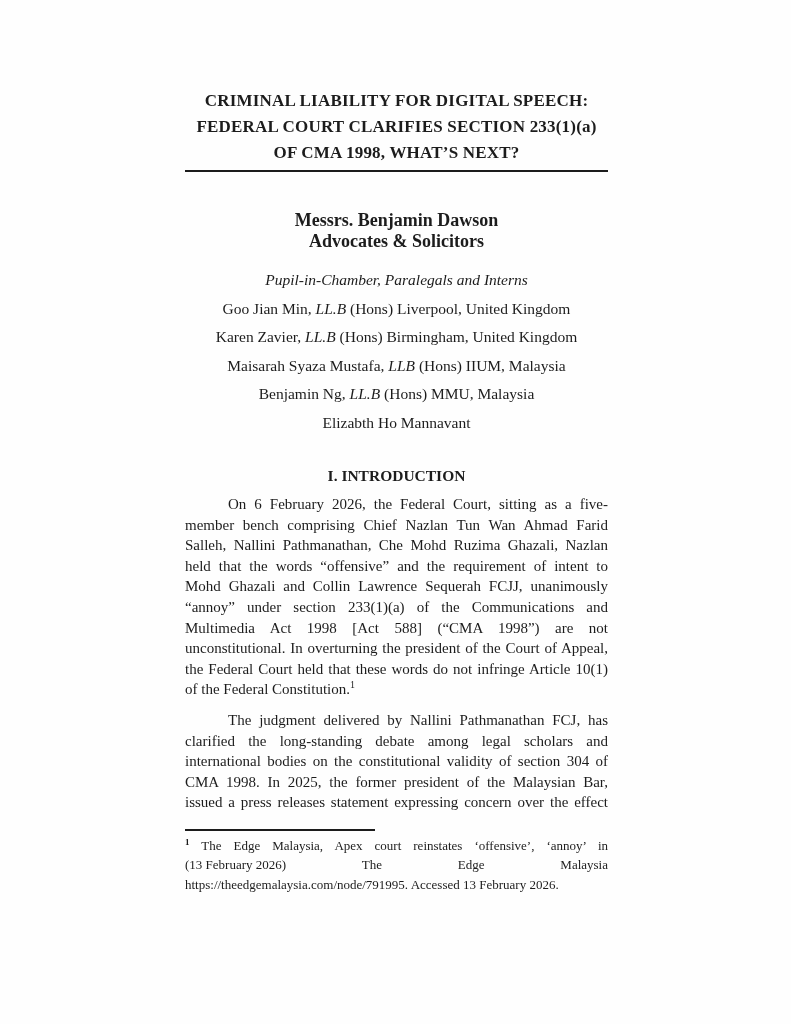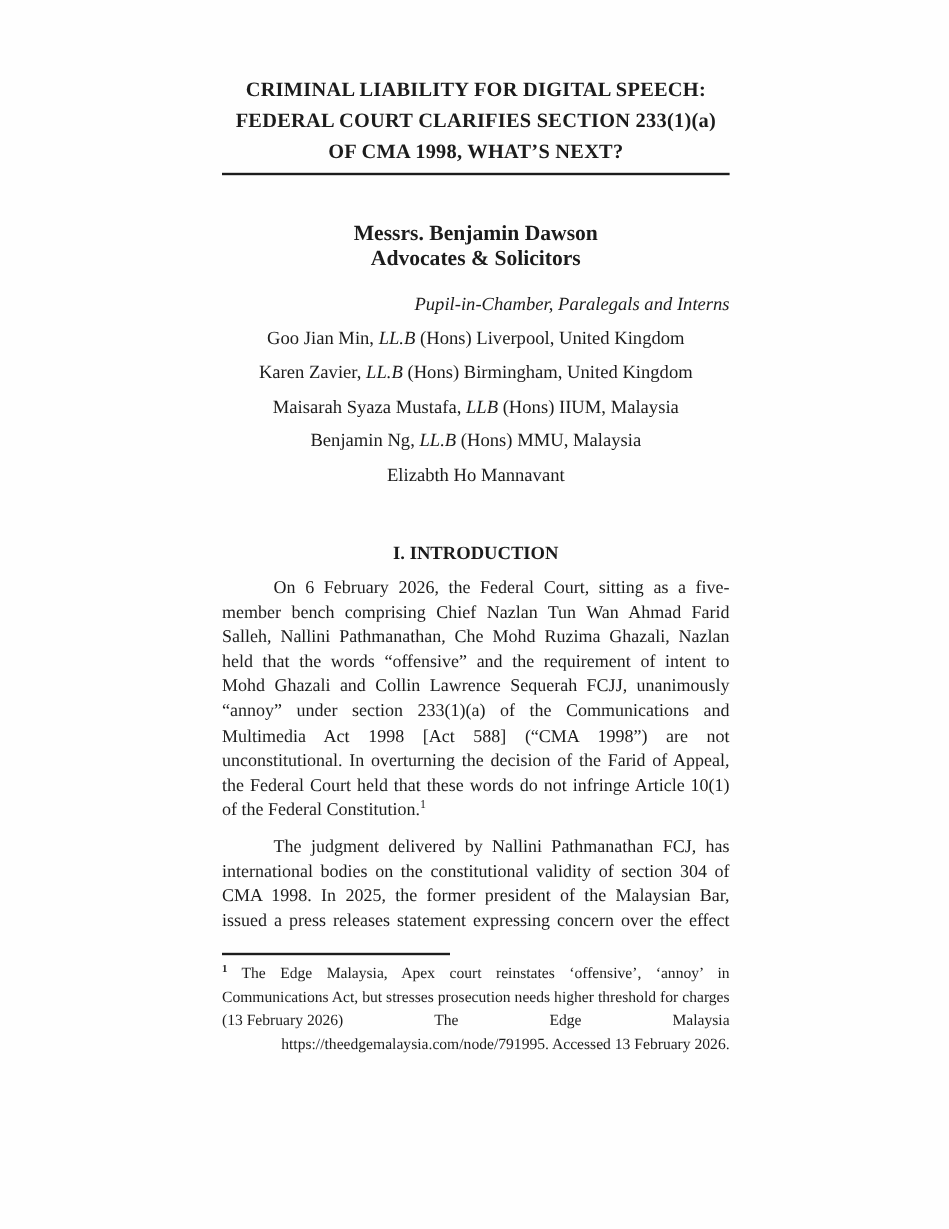--- a/index.html
+++ b/index.html
@@ -12,21 +12,21 @@
     color: #1c1c1c;
     overflow: hidden;
   }
   .content {
     position: absolute;
     left: 185px;
     top: 0;
     width: 423px;
   }
   .title-block {
-    margin-top: 62px;
+    margin-top: 88px;
     text-align: center;
     font-weight: bold;
     font-size: 17px;
     line-height: 26px;
     letter-spacing: 0.2px;
     border-bottom: 2px solid #1c1c1c;
     padding-bottom: 4px;
   }
   .firm-block {
     margin-top: 38px;
@@ -34,24 +34,24 @@
     font-weight: bold;
     font-size: 18px;
     line-height: 21px;
   }
   .team-block {
     margin-top: 14px;
     text-align: center;
     font-size: 15.5px;
     line-height: 28.5px;
   }
-  .team-heading { font-style: italic; text-align: right; }
+  .team-heading { font-style: italic; }
   .member .it { font-style: italic; }
   .section-heading {
-    margin-top: 40px;
+    margin-top: 28px;
     text-align: center;
     font-weight: bold;
     font-size: 15.5px;
     line-height: 21px;
   }
   .para {
     font-size: 15px;
     line-height: 20.6px;
   }
   .para1 { margin-top: 8px; }
@@ -87,21 +87,21 @@
   .fn-marker {
     font-size: 9px;
     font-weight: bold;
     vertical-align: super;
     line-height: 0;
   }
   .fn-line3 {
     display: flex;
     justify-content: space-between;
   }
-  .fn-line4 { text-align: right; }
+  .fn-line4 { text-align: left; }
 </style>
 </head>
 <body>
 
 <div class="page">
   <div class="content">
 
     <div class="title-block">
       <div>CRIMINAL LIABILITY FOR DIGITAL SPEECH:</div>
       <div>FEDERAL COURT CLARIFIES SECTION 233(1)(a)</div>
@@ -125,36 +125,36 @@
     <div class="section-heading">I. INTRODUCTION</div>
 
     <div class="para para1">
       <div class="jline indent">On 6 February 2026, the Federal Court, sitting as a five-</div>
       <div class="jline">member bench comprising Chief Nazlan Tun Wan Ahmad Farid</div>
       <div class="jline">Salleh, Nallini Pathmanathan, Che Mohd Ruzima Ghazali, Nazlan</div>
       <div class="jline">held that the words “offensive” and the requirement of intent to</div>
       <div class="jline">Mohd Ghazali and Collin Lawrence Sequerah FCJJ, unanimously</div>
       <div class="jline">“annoy” under section 233(1)(a) of the Communications and</div>
       <div class="jline">Multimedia Act 1998 [Act 588] (“CMA 1998”) are not</div>
-      <div class="jline">unconstitutional. In overturning the decision of the Farid of Appeal,</div>
+      <div class="jline">unconstitutional. In overturning the president of the Court of Appeal,</div>
       <div class="jline">the Federal Court held that these words do not infringe Article 10(1)</div>
       <div class="lastline"><span>of the Federal Constitution.</span><sup class="fnref">1</sup></div>
     </div>
 
     <div class="para para2">
       <div class="jline indent">The judgment delivered by Nallini Pathmanathan FCJ, has</div>
+      <div class="jline">clarified the long-standing debate among legal scholars and</div>
       <div class="jline">international bodies on the constitutional validity of section 304 of</div>
       <div class="jline">CMA 1998. In 2025, the former president of the Malaysian Bar,</div>
       <div class="jline">issued a press releases statement expressing concern over the effect</div>
     </div>
 
     <div class="footnote">
       <div class="footnote-rule"></div>
       <div class="fn-line"><sup class="fn-marker">1</sup> <span>The Edge Malaysia, Apex court reinstates ‘offensive’, ‘annoy’ in</span></div>
-      <div class="fn-line">Communications Act, but stresses prosecution needs higher threshold for charges</div>
       <div class="fn-line3">
         <span>(13 February 2026)</span>
         <span>The</span>
         <span>Edge</span>
         <span>Malaysia</span>
       </div>
       <div class="fn-line4">https://theedgemalaysia.com/node/791995. Accessed 13 February 2026.</div>
     </div>
 
   </div>

